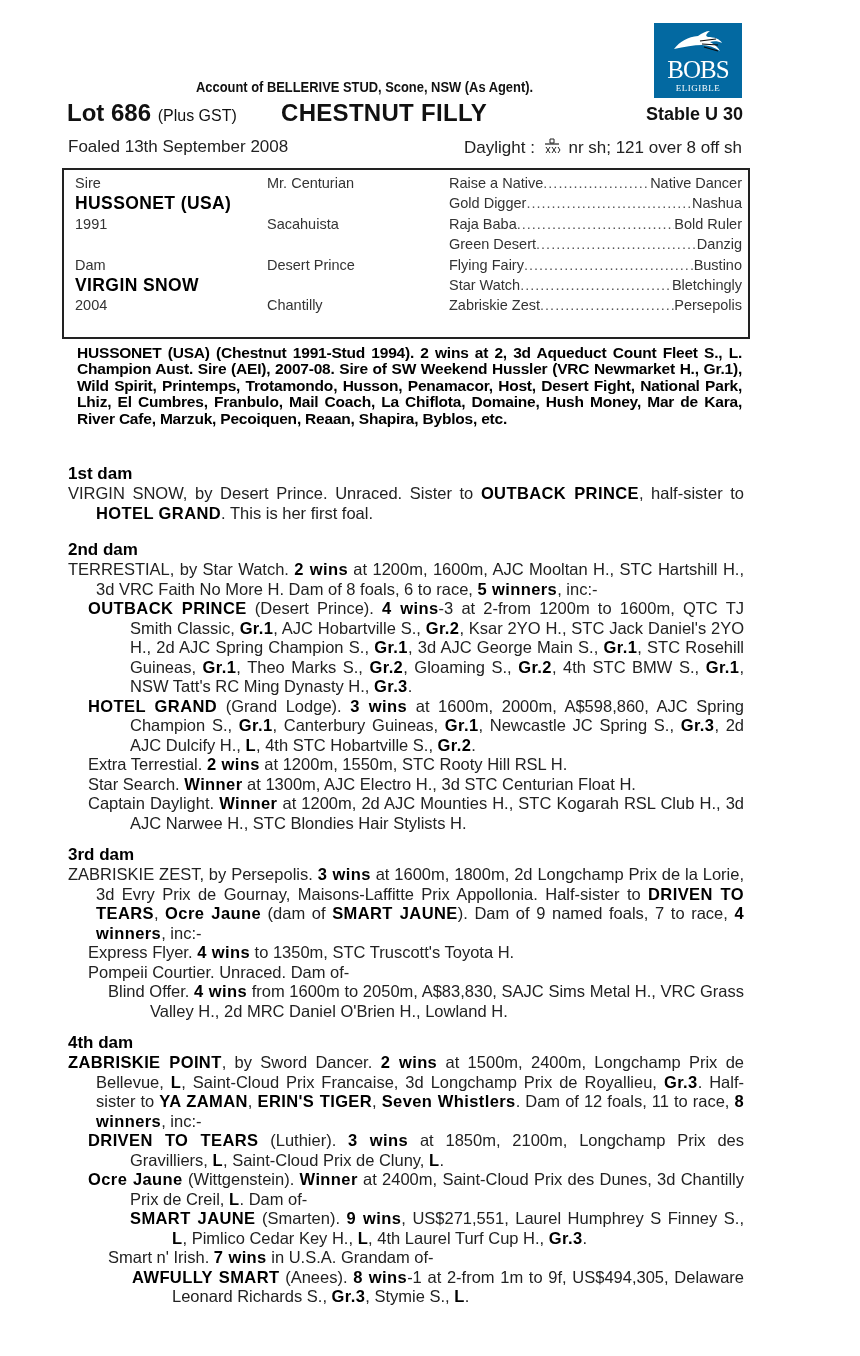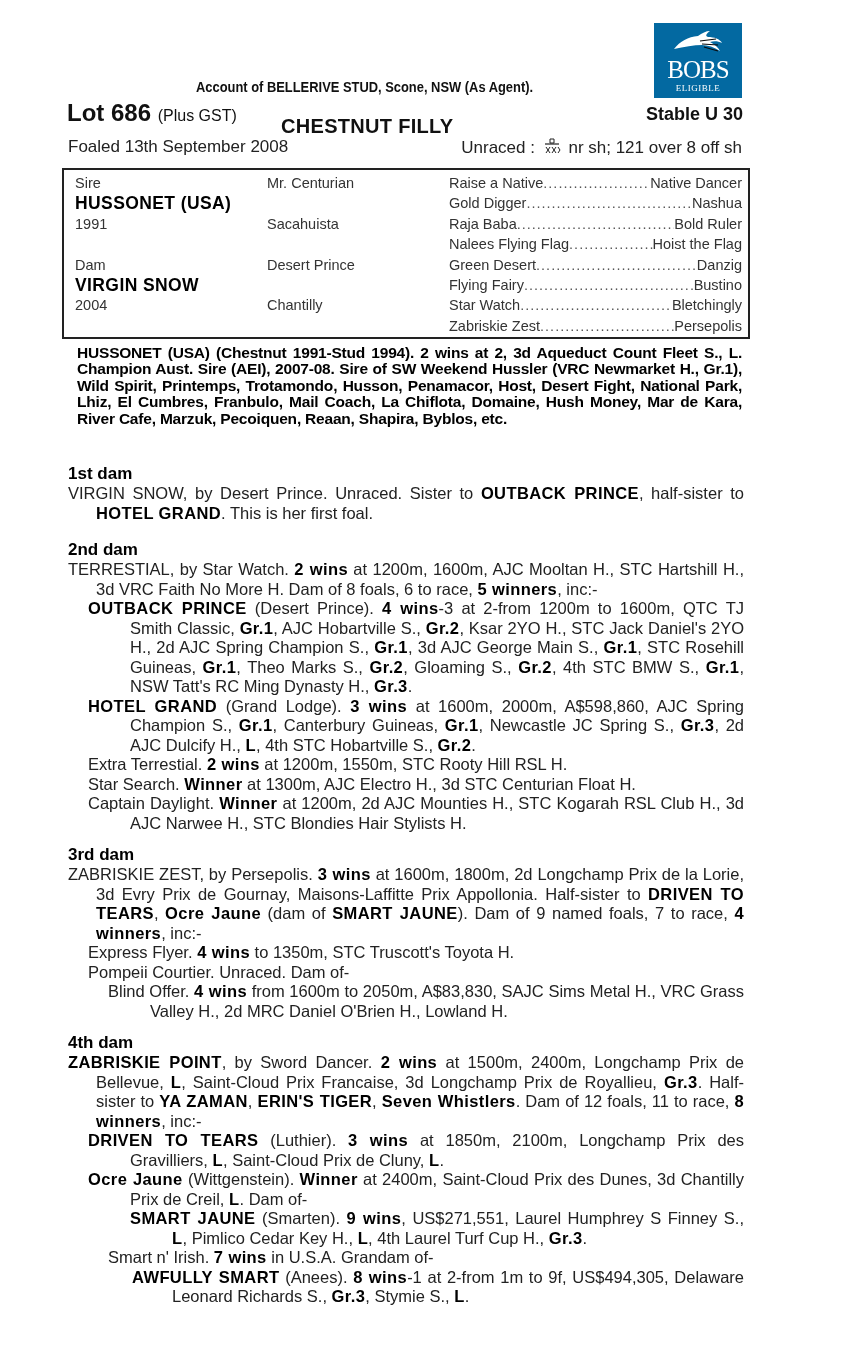--- a/index.html
+++ b/index.html
@@ -21,21 +21,21 @@
     font-family: "Liberation Serif", serif; font-size: 9px; line-height: 9px; letter-spacing: 0.5px;
   }
   .vendor {
     position: absolute; left: 196px; top: 78px;
     font-family: "Liberation Sans", sans-serif; font-weight: bold; font-size: 15px;
     transform: scaleX(0.86); transform-origin: left top; white-space: nowrap;
   }
   .lotline { position: absolute; left: 67px; top: 99px; width: 676px; height: 30px; }
   .lot { position: absolute; left: 0; top: 0; font-weight: bold; font-size: 24px; white-space: nowrap; }
   .lot .gst { font-weight: normal; font-size: 16px; text-align: right; }
-  .sex { position: absolute; left: 214px; top: 16px; font-weight: bold; font-size: 20px; letter-spacing: 0.3px; white-space: nowrap; }
+  .sex { position: absolute; left: 214px; top: 0; font-weight: bold; font-size: 24px; letter-spacing: 0.3px; white-space: nowrap; }
   .stable { position: absolute; right: 0; top: 5px; font-weight: bold; font-size: 18px; white-space: nowrap; }
   .foaled { position: absolute; left: 68px; top: 137px; font-size: 17px; color: #222; white-space: nowrap; }
   .branded { position: absolute; right: 118px; top: 137px; font-size: 17px; color: #222; white-space: nowrap; }
   .branded .brand-mark { display: inline-block; width: 20px; height: 18px; vertical-align: -2px; margin: 0 2px; }
 
   .pedbox {
     position: absolute; left: 62px; top: 168px; width: 684px; height: 167px;
     border: 2px solid #222; box-sizing: content-box;
   }
   .ped-col1 { position: absolute; left: 11px; top: 3px; width: 190px; }
@@ -84,21 +84,21 @@
 <div class="lotline">
   <div class="lot">
     <span>Lot 686</span>
     <span class="gst">(Plus GST)</span>
   </div>
   <div class="sex">CHESTNUT FILLY</div>
   <div class="stable">Stable U 30</div>
 </div>
 <div class="foaled">Foaled 13th September 2008</div>
 <div class="branded">
-  <span>Unraced :</span>
+  <span>Daylight :</span>
   <svg class="brand-mark" viewBox="0 0 20 18">
     <path d="M8 2 h4 v4 h-4 z" fill="none" stroke="#222" stroke-width="1"></path>
     <line x1="3" y1="7" x2="17" y2="7" stroke="#222" stroke-width="1.2"></line>
     <path d="M4 10 l2 3 l-2 3 M8 10 l-2 3 l2 3 M10 10 l2 3 l-2 3 M14 10 l-2 3 l2 3 M16 10 l2 3 l-2 3" stroke="#222" stroke-width="1" fill="none"></path>
   </svg>
   <span>nr sh; 121 over 8 off sh</span>
 </div>
 
 <div class="pedbox">
   <div class="ped-col1">
@@ -131,25 +131,20 @@
         <span class="l">Gold Digger</span>
         <span class="d"></span>
         <span class="r">Nashua</span>
       </div>
     <div class="gp">
         <span class="l">Raja Baba</span>
         <span class="d"></span>
         <span class="r">Bold Ruler</span>
       </div>
     <div class="gp">
-        <span class="l">Nalees Flying Flag</span>
-        <span class="d"></span>
-        <span class="r">Hoist the Flag</span>
-      </div>
-    <div class="gp">
         <span class="l">Green Desert</span>
         <span class="d"></span>
         <span class="r">Danzig</span>
       </div>
     <div class="gp">
         <span class="l">Flying Fairy</span>
         <span class="d"></span>
         <span class="r">Bustino</span>
       </div>
     <div class="gp">

